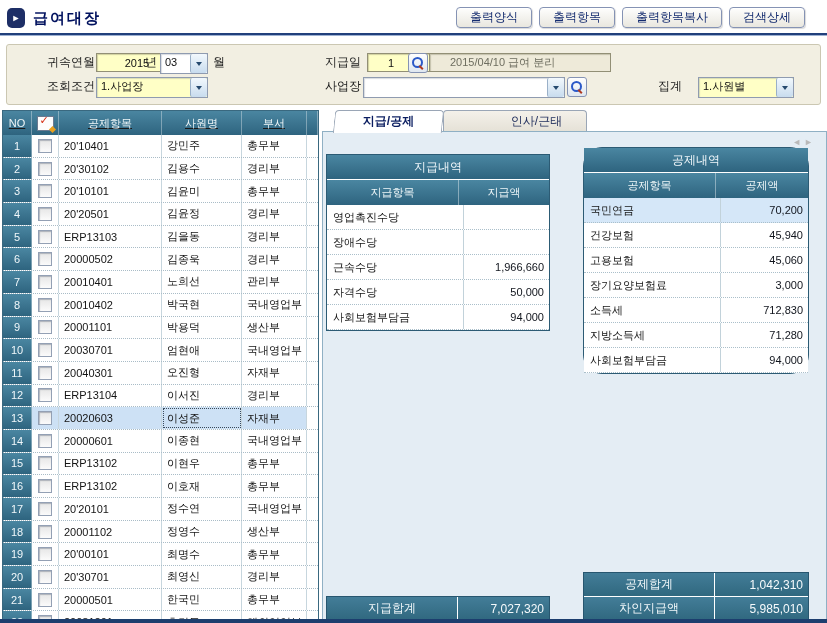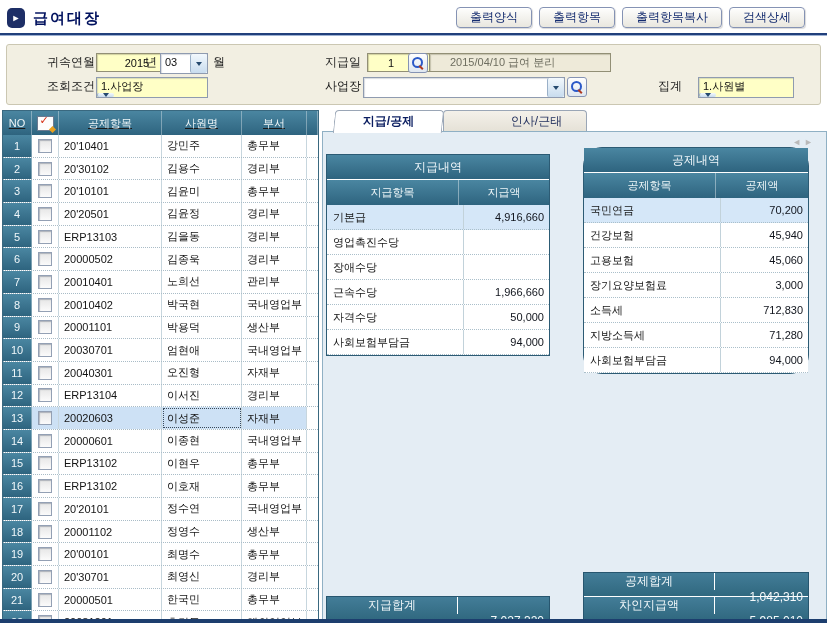--- a/index.html
+++ b/index.html
@@ -20,21 +20,21 @@
   
   .filters{position:absolute;left:6px;top:44px;width:813px;height:59px;background:#f2efe2;
            border:1px solid #cbc7b2;border-radius:3px;}
   .flabel{position:absolute;height:19px;line-height:19px;font-size:12px;color:#1b1b1b;}
   .tinput{position:absolute;height:17px;border:1px solid #928f76;background:#ffffc6;
           font-family:inherit;font-size:11px;color:#101010;padding:0 20px;
           box-shadow:inset 1px 1px 1px rgba(120,120,90,.35);}
   .tinput.gray{background:#eeead9;color:#6e6e60;}
   .combo{position:absolute;height:19px;display:flex;border:1px solid #8f9bb0;background:#fff;
          box-shadow:inset 1px 1px 1px rgba(100,110,130,.25);}
-  .combo.yellow{background:#ffffc6;flex-direction:column;}
+  .combo.yellow{background:#ffffc6;}
   .combo .cval{flex:1;line-height:17px;padding:0 4px;font-size:11px;color:#101010;white-space:nowrap;overflow:hidden;}
   .carrow{width:16px;border-left:1px solid #9ab0c8;background:linear-gradient(#f2f8fd,#c8dcee);
           display:flex;align-items:center;justify-content:center;cursor:pointer;border-radius:2px;}
   .carrow::after{content:"";width:0;height:0;border-left:3px solid transparent;border-right:3px solid transparent;
                  border-top:4px solid #25496e;}
   .magbtn{position:absolute;width:18px;height:18px;background:linear-gradient(#fefefe,#dfe7f0);
           border:1px solid #8593b4;border-radius:3px;cursor:pointer;}
   .magbtn .lens{position:absolute;left:3px;top:3px;width:7px;height:7px;border:2px solid #2b59c8;border-radius:50%;}
   .magbtn .handle{position:absolute;left:11px;top:11px;width:5px;height:2px;background:#b03a20;
                   transform:rotate(45deg);transform-origin:0 0;}
@@ -83,21 +83,21 @@
   .trow{display:flex;height:24px;border-bottom:1px dotted #aabfca;background:#fff;}
   .trow.hl{background:#d5e7f8;}
   .ti{width:130px;padding-left:6px;display:flex;align-items:center;font-size:11px;color:#141414;
       border-right:1px solid #c2d2da;}
   .ta{flex:1;padding-right:5px;display:flex;align-items:center;justify-content:flex-end;
       font-size:11px;color:#10141c;}
   .ci{width:131px;border-right:1px solid rgba(255,255,255,.4);}
   .ca{flex:1;}
 
   
-  .sumrow{display:flex;height:23px;background:linear-gradient(#437d98,#30687f);border-bottom:1px solid #fff;flex-direction:column;}
+  .sumrow{display:flex;height:23px;background:linear-gradient(#437d98,#30687f);border-bottom:1px solid #fff;}
   .sumrow .sl{width:130px;color:#f2f8fa;font-size:12px;display:flex;align-items:center;justify-content:center;
               border-right:1px solid #fff;}
   .sumrow .sv{flex:1;color:#f6fafc;font-size:12px;display:flex;align-items:center;justify-content:flex-end;
               padding-right:5px;}
   .sumbox{position:absolute;border:1px solid #27566f;}
   .bottom-line{position:absolute;left:0;top:619px;width:827px;height:4px;background:#1c3e6e;}
 </style>
 </head>
 <body>
 
@@ -401,24 +401,20 @@
     <div class="rcontent">
       <div class="pager"><span>◄</span><span>►</span></div>
 
       <div class="dtable" style="left:3px;top:22px;width:222px;text-align:right;">
         <div class="dtitle">지급내역</div>
         <div class="dhead">
           <div class="ci">지급항목</div>
           <div class="ca">지급액</div>
         </div>
         <div>
-            <div class="trow hl">
-              <div class="ti">기본급</div>
-              <div class="ta">4,916,660</div>
-            </div>
             <div class="trow">
               <div class="ti">영업촉진수당</div>
               <div class="ta"></div>
             </div>
             <div class="trow">
               <div class="ti">장애수당</div>
               <div class="ta"></div>
             </div>
             <div class="trow">
               <div class="ti">근속수당</div>

